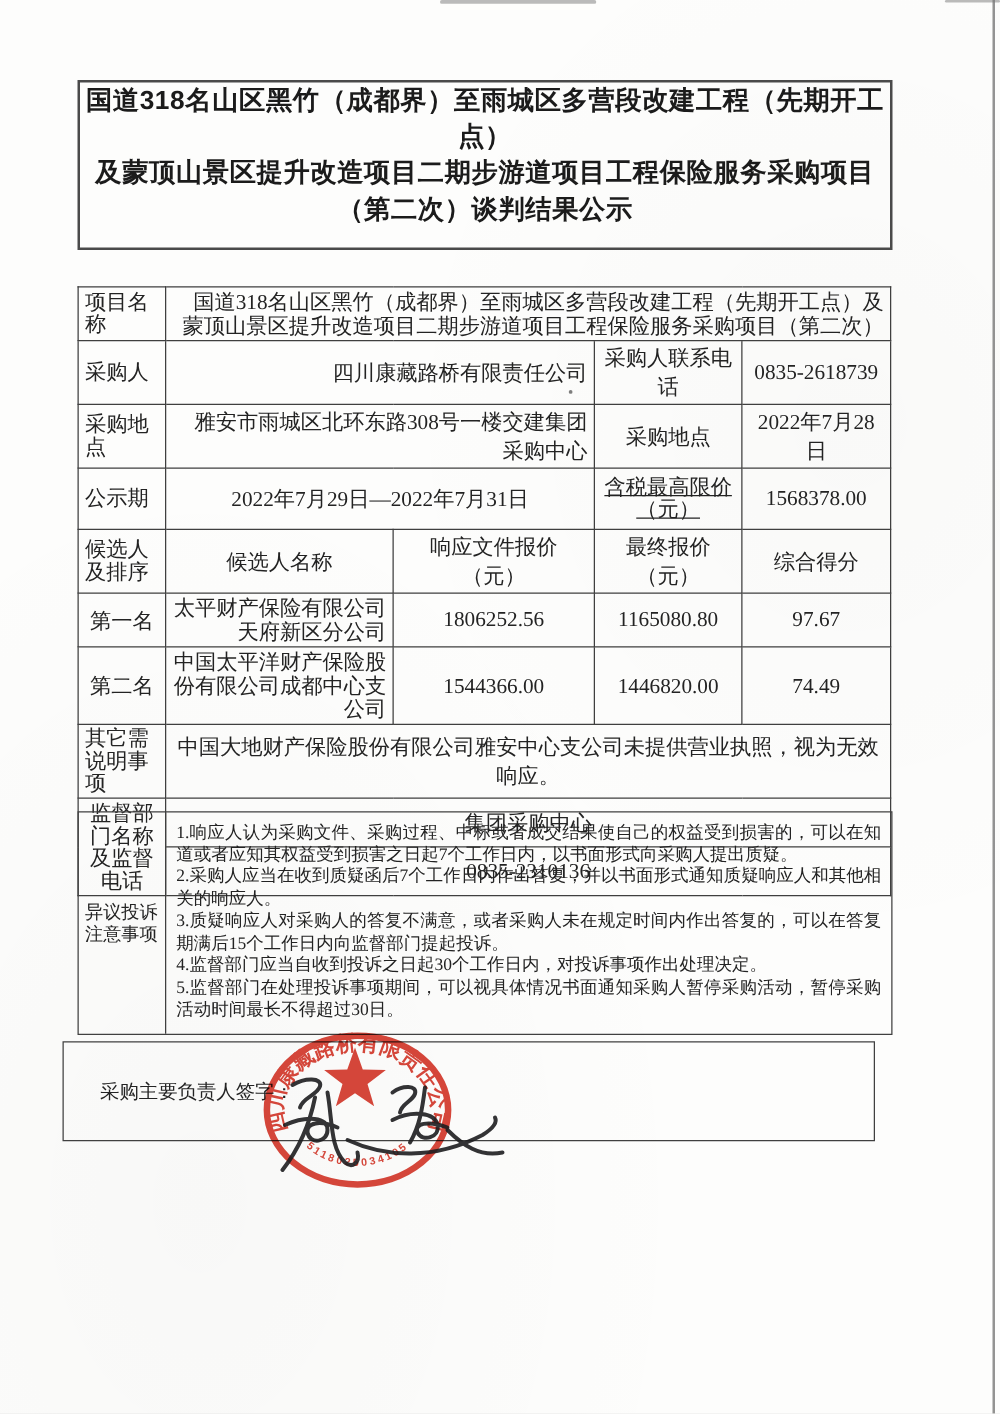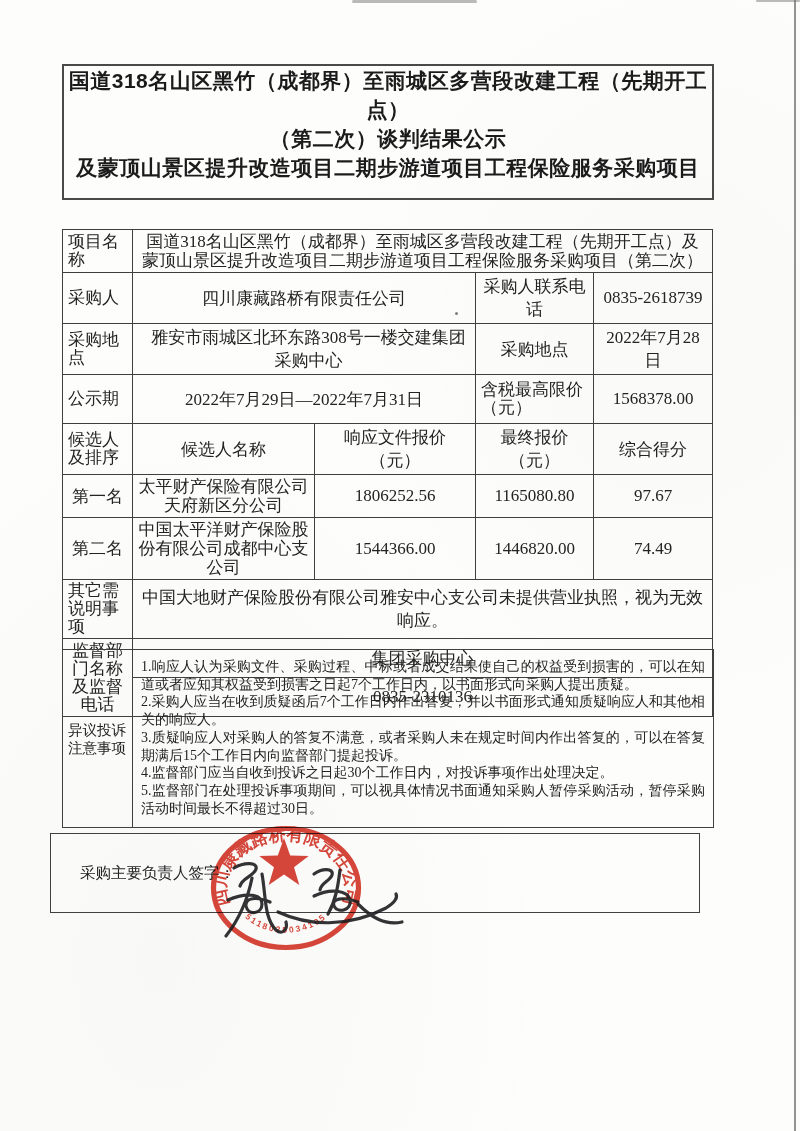--- a/index.html
+++ b/index.html
@@ -33,23 +33,23 @@
     border-collapse:collapse;table-layout:fixed;
     font-size:17px;color:#232323;margin-top:24px;
   }
   table.main td{
     border:1.6px solid #3f3f3f;padding:2px 5px;vertical-align:middle;
     overflow:hidden;
   }
   td.lab{text-align:left;line-height:18px;padding-left:5px;padding-right:4px;}
   td.lab-c{text-align:center;line-height:18px;padding:2px 3px;}
   td.ctr{text-align:center;}
-  td.val{text-align:center;}
+  td.val{text-align:right;}
   td.wrap2{line-height:19px;padding-top:3px;padding-bottom:3px;}
-  td.price-lab{line-height:18px;padding:2px 12px;}
+  td.price-lab{text-align:center;line-height:18px;padding:2px 12px;text-decoration:underline;}
 
   
   .objection-box{
     position:absolute;left:62px;top:649px;width:650px;height:177px;
     border:1.8px solid #404040;display:flex;font-size:14px;color:#232323;
   }
   .objection-label{
     width:70px;flex:0 0 70px;border-right:1.6px solid #3f3f3f;
     display:flex;align-items:center;padding:0 4px 0 5px;line-height:18px;
     box-sizing:border-box;font-size:14.5px;
@@ -80,22 +80,22 @@
 
 <div class="page">
 
   <div class="edge-line" style="left:794px;width:2px;"></div>
   <div class="smudge" style="left:352px;top:0;width:125px;height:3px;"></div>
   <div class="smudge" style="left:756px;top:0;width:44px;height:2px;"></div>
   <div class="dot" style="left:455px;top:312px;"></div>
 
   <div class="title-box">
     <div>国道318名山区黑竹（成都界）至雨城区多营段改建工程（先期开工点）</div>
+    <div>及蒙顶山景区提升改造项目二期步游道项目工程保险服务采购项目</div>
     <div>（第二次）谈判结果公示</div>
-    <div>及蒙顶山景区提升改造项目二期步游道项目工程保险服务采购项目</div>
   </div>
 
   <table class="main">
     <colgroup>
       <col style="width:70px">
         <col style="width:182px">
         <col style="width:161px">
       <col style="width:118px">
         <col style="width:119px">
     </colgroup>

